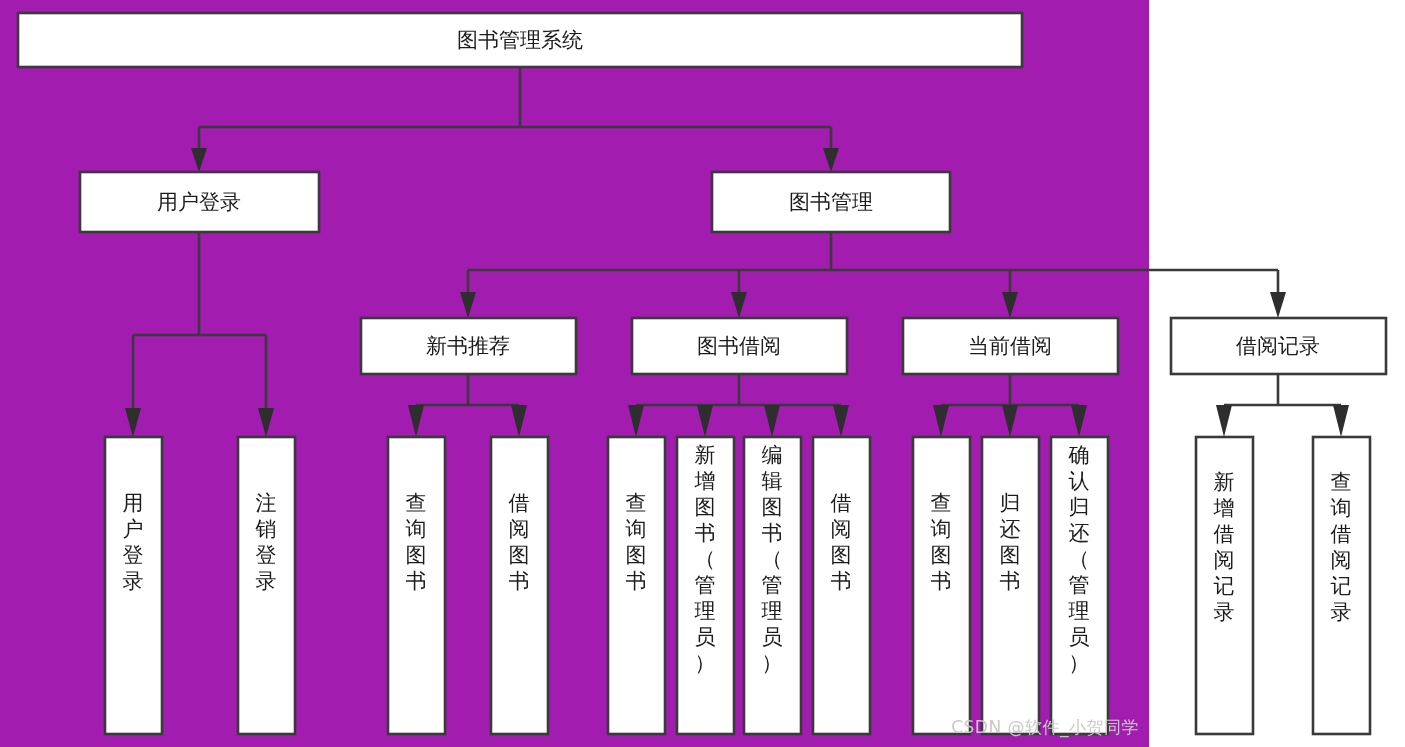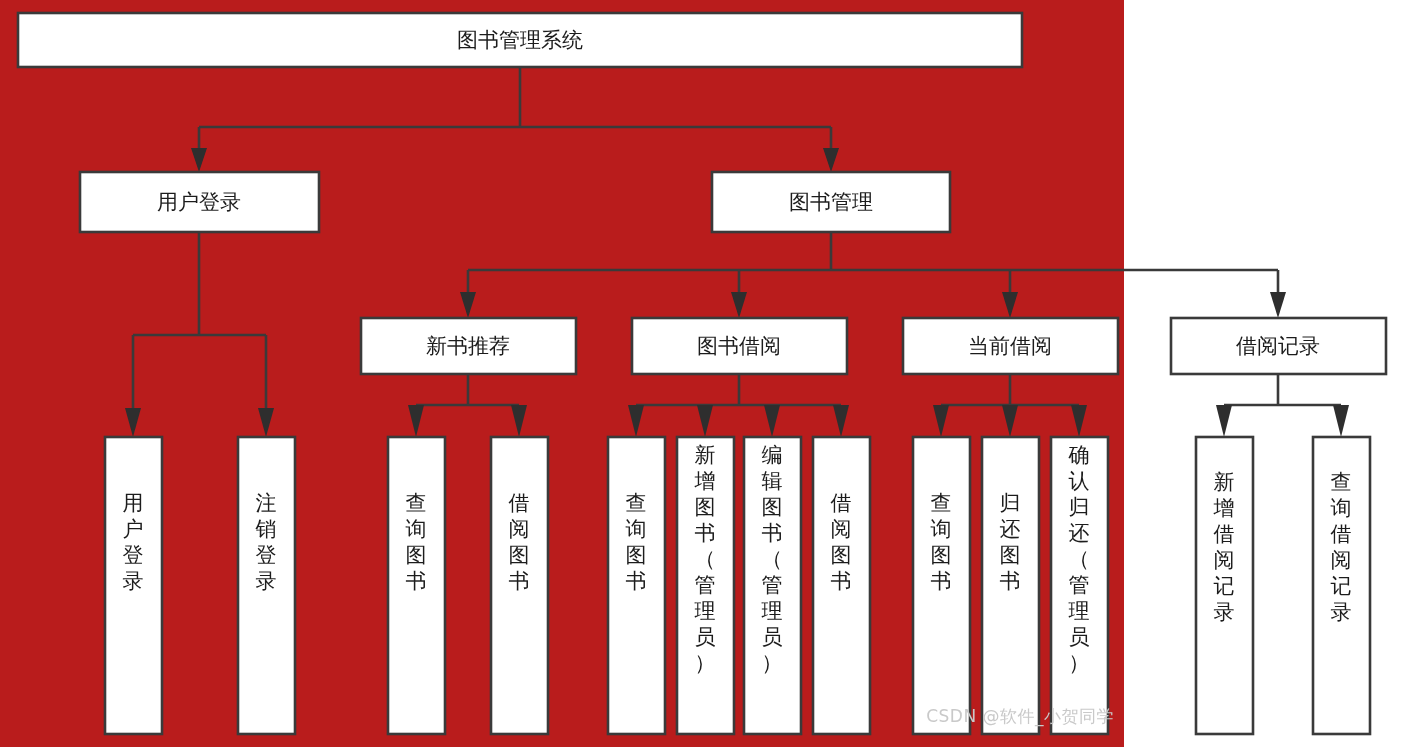--- a/index.html
+++ b/index.html
@@ -10,21 +10,22 @@
   body {
     width: 1405px;
     height: 747px;
     font-family: "DejaVu Sans", "Liberation Sans", sans-serif;
     overflow: hidden;
   }
   #diagram-root {
     position: relative;
     width: 1124px;
     height: 747px;
-    background: #b91c1c;
+    background: #a21caf;
+    padding-left: 25px;
   }
   svg#tree-svg {
     position: absolute;
     left: 0;
     top: 0;
     width: 1405px;
     height: 747px;
     display: block;
   }
   .node-box {
@@ -51,21 +52,21 @@
   }
   .node-label-v {
     font-family: "DejaVu Sans", "Liberation Sans", sans-serif;
     font-size: 21px;
     fill: #1c1c1c;
     text-anchor: middle;
   }
   .watermark-text {
     position: absolute;
     right: 10px;
-    bottom: 19px;
+    bottom: 8px;
     font-family: "DejaVu Sans", "Liberation Sans", sans-serif;
     font-size: 17px;
     color: #c9c9c9;
     letter-spacing: 0.5px;
     white-space: nowrap;
     user-select: none;
   }
 </style>
 </head>
 <body>

